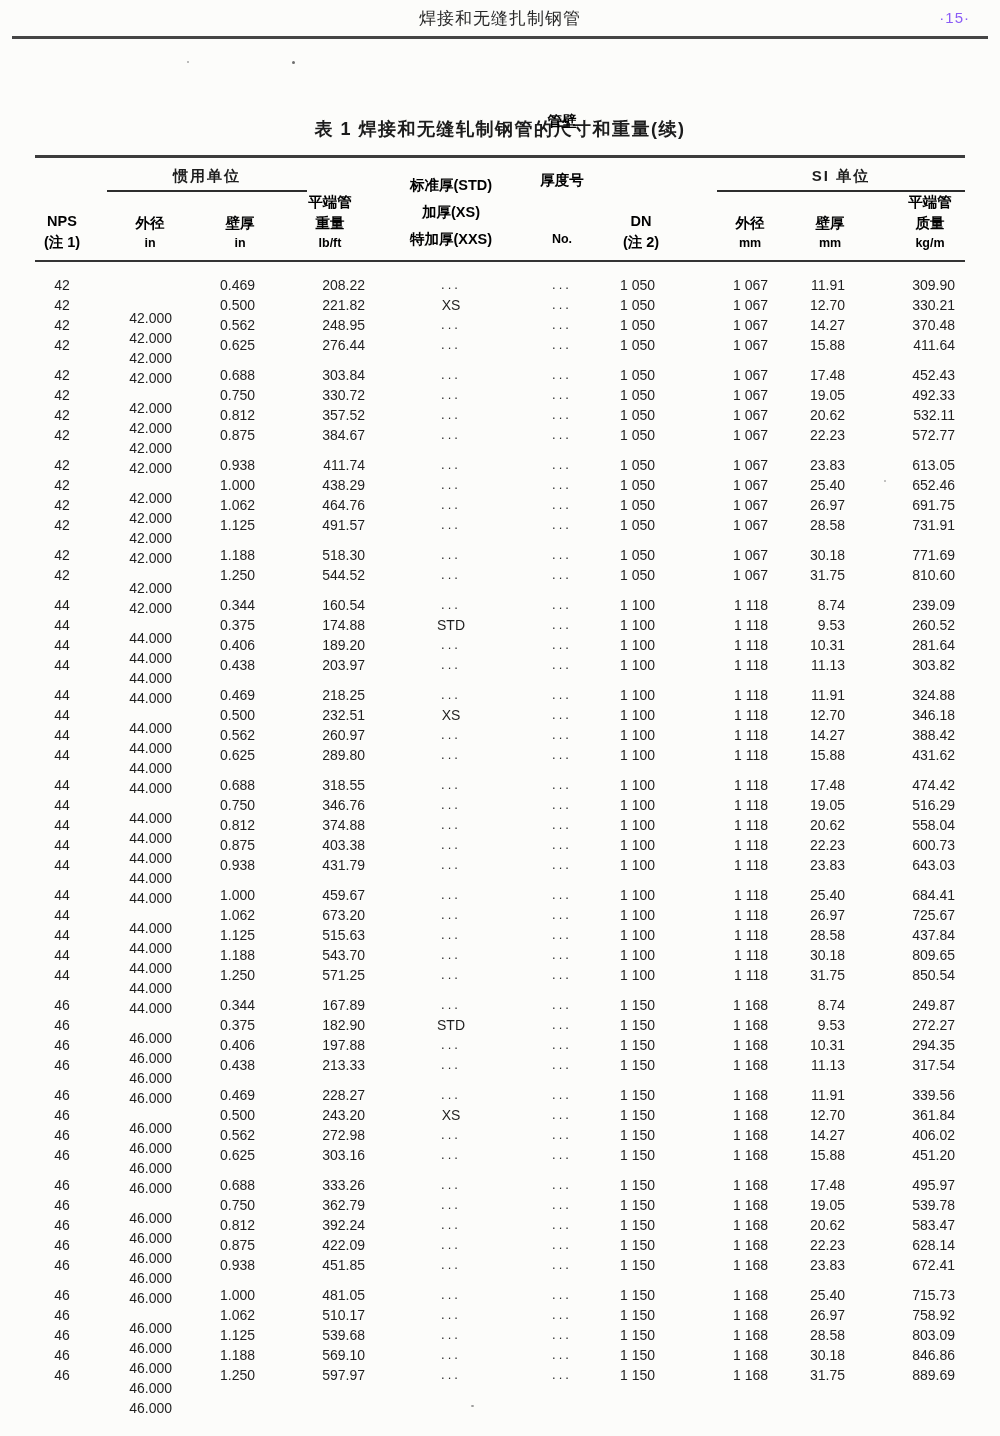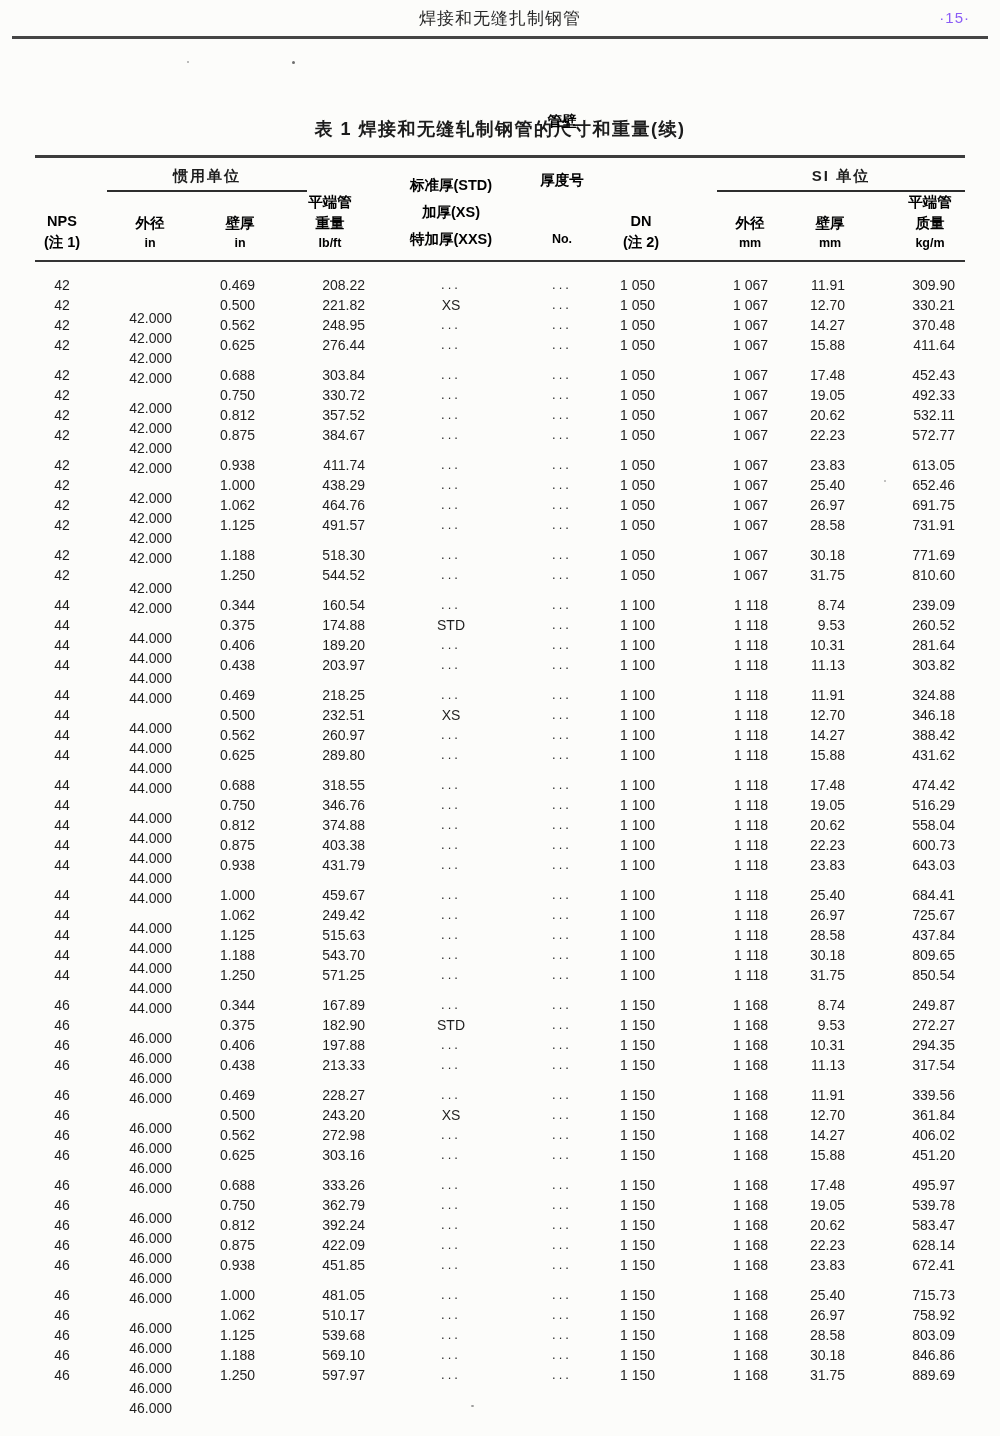--- a/index.html
+++ b/index.html
@@ -512,21 +512,21 @@
           <span class="cell c6 dots">...</span>
           <span class="cell c7">1 100</span>
           <span class="cell c8">1 118</span>
           <span class="cell c9">25.40</span>
           <span class="cell c10">684.41</span>
         </div>
         <div class="row">
           <span class="cell c1">44</span>
           <span class="cell c2">44.000</span>
           <span class="cell c3">1.062</span>
-          <span class="cell c4">249.42</span>
+          <span class="cell c4">673.20</span>
           <span class="cell c5 dots">...</span>
           <span class="cell c6 dots">...</span>
           <span class="cell c7">1 100</span>
           <span class="cell c8">1 118</span>
           <span class="cell c9">26.97</span>
           <span class="cell c10">725.67</span>
         </div>
         <div class="row">
           <span class="cell c1">44</span>
           <span class="cell c2">44.000</span>

